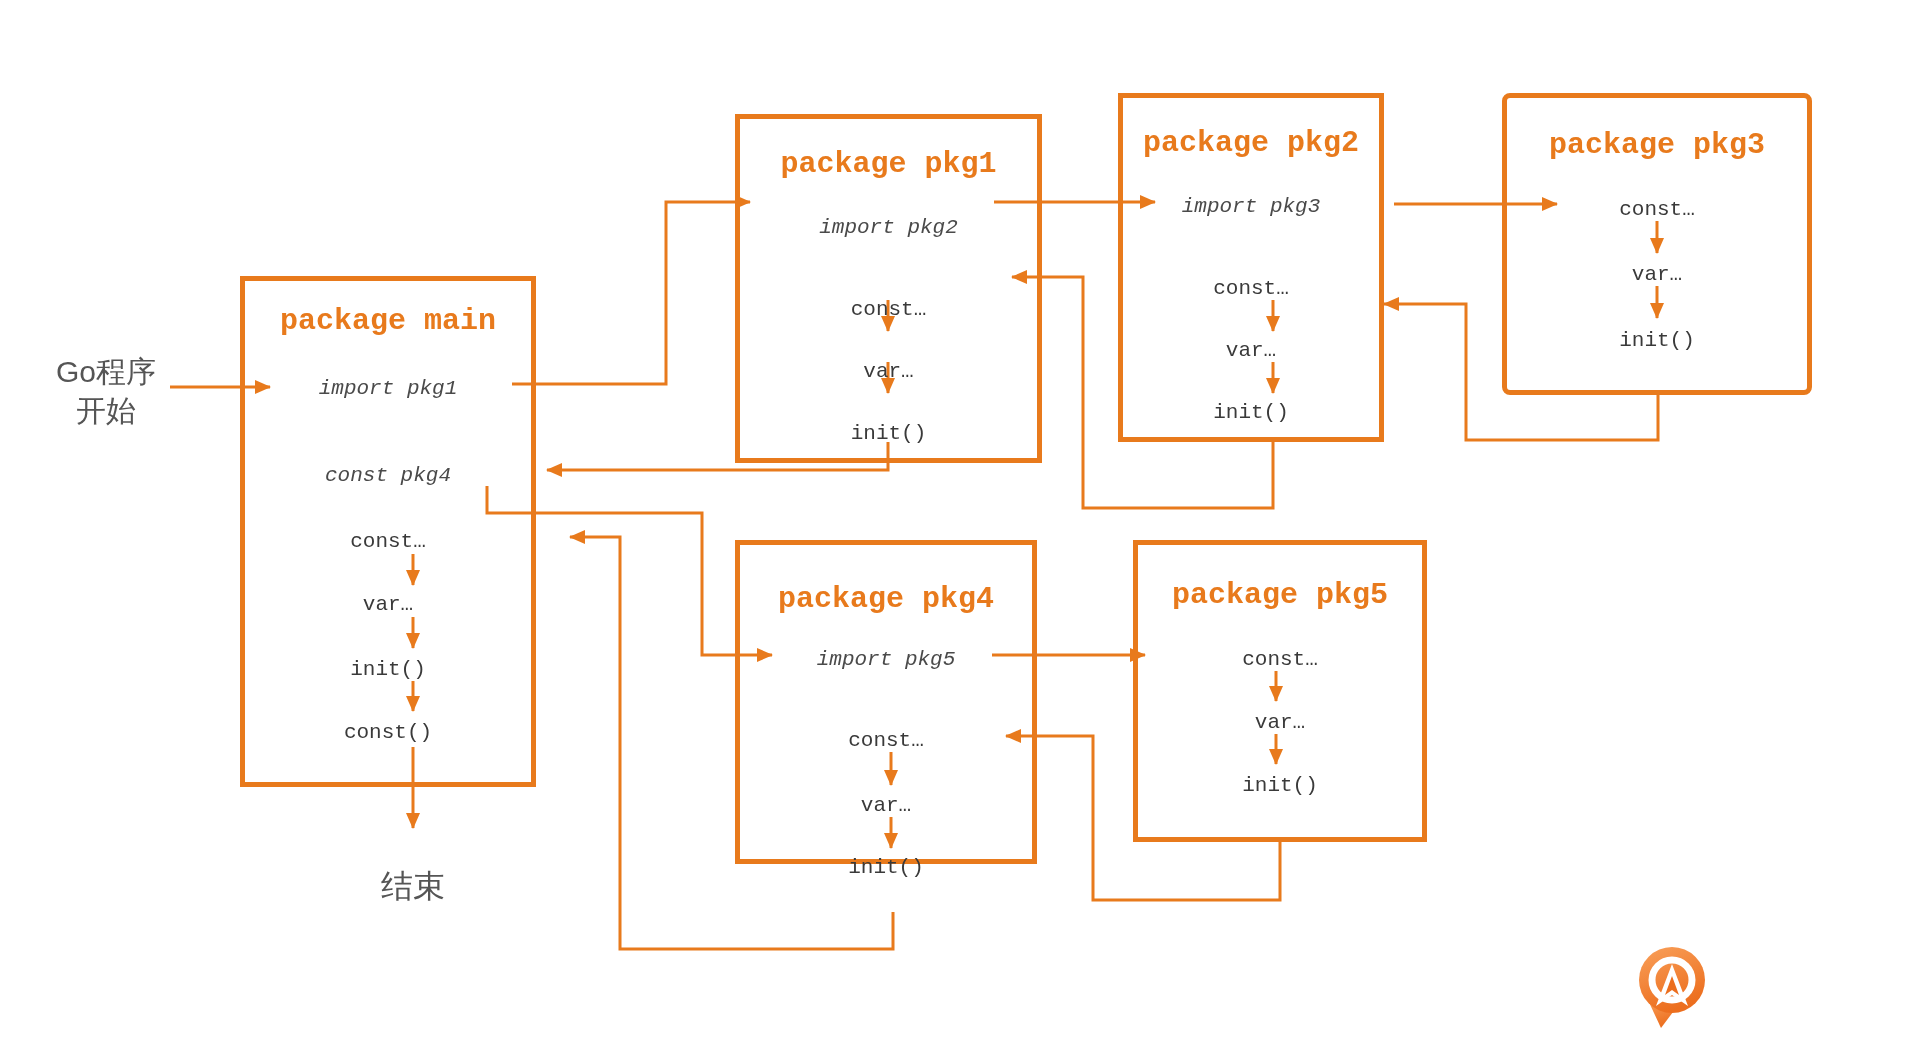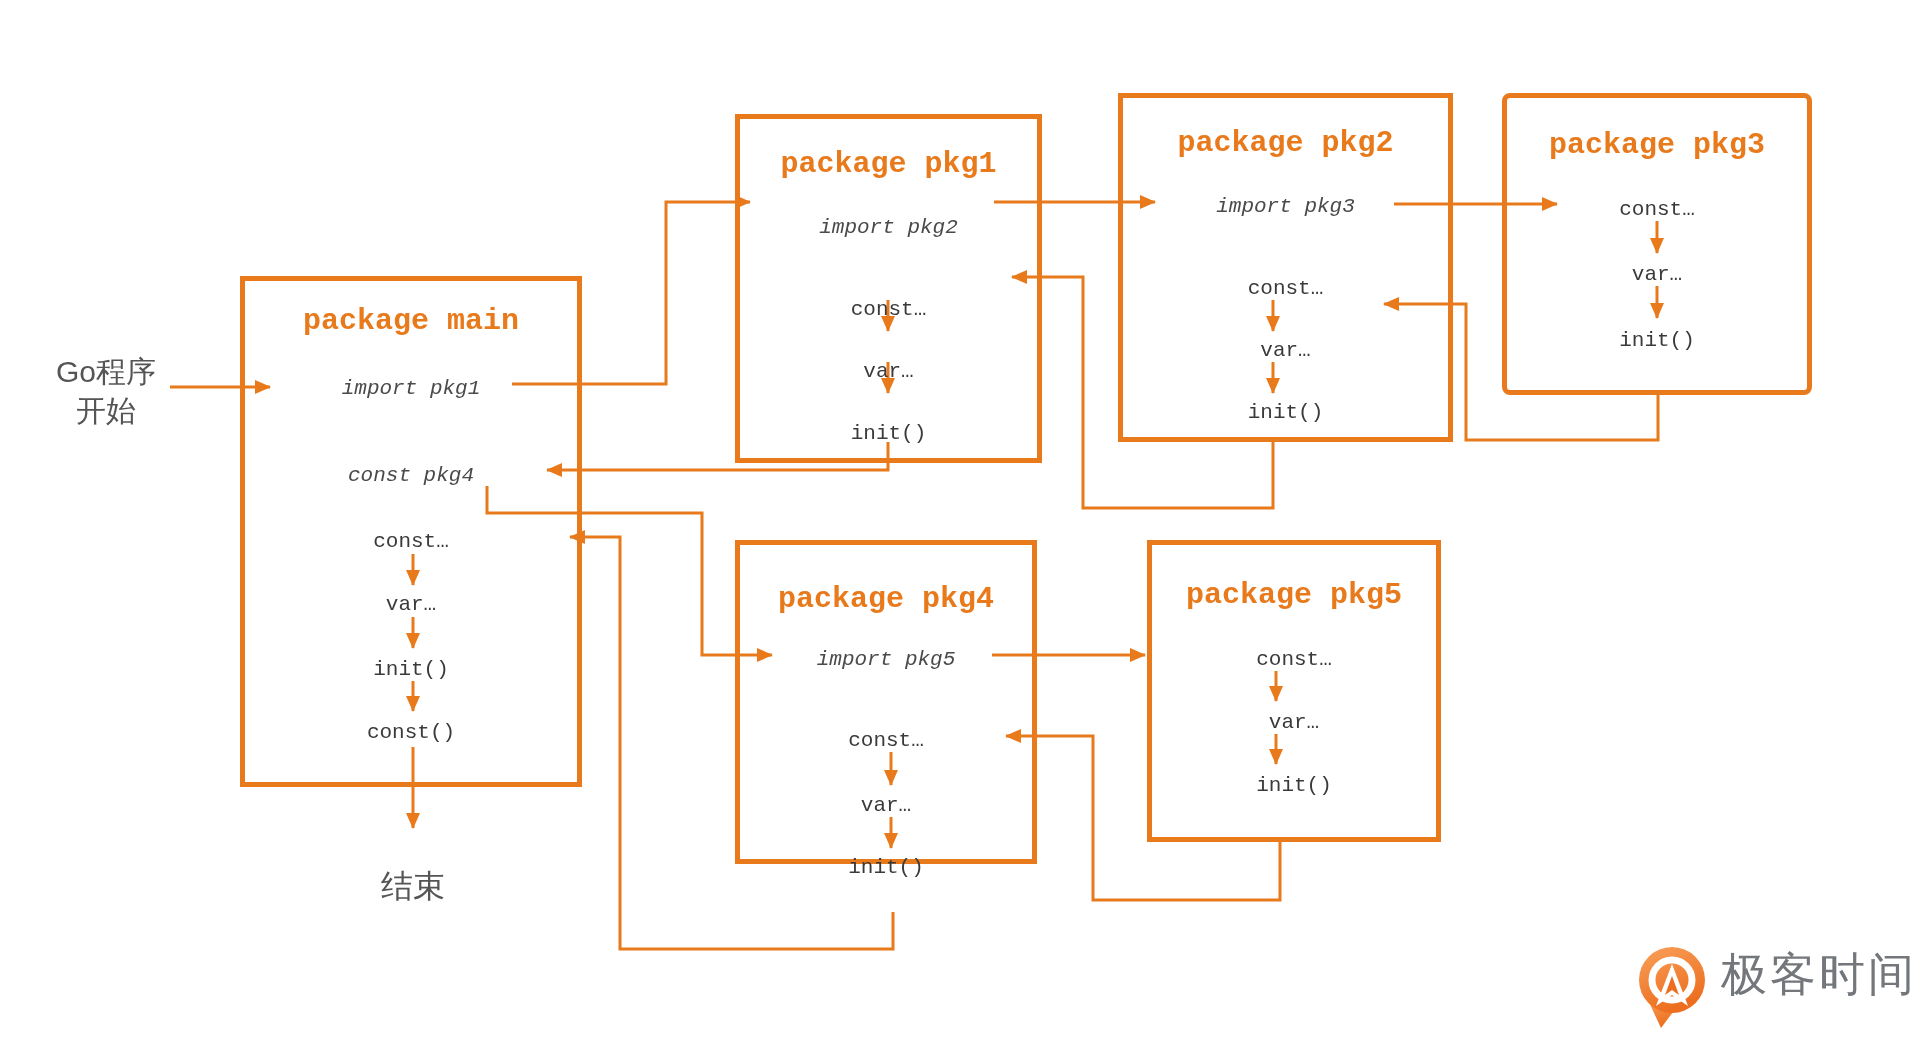--- a/index.html
+++ b/index.html
@@ -93,39 +93,39 @@
     <path class="wire" marker-end="url(#arrow)" d="M891,817 V848"></path>
     <path class="wire" marker-end="url(#arrow)" d="M1276,671 V701"></path>
     <path class="wire" marker-end="url(#arrow)" d="M1276,734 V764"></path>
   </svg>
 
   <div class="start-label">
     <div>Go程序</div>
     <div>开始</div>
   </div>
 
-  <div class="pkg-box" style="left:240px;top:276px;width:342px;height:511px;">
+  <div class="pkg-box" style="left:240px;top:276px;width:296px;height:511px;">
     <div class="pkg-title" style="top:23px">package main</div>
     <div class="pkg-item import" style="top:91px">import pkg1</div>
     <div class="pkg-item import" style="top:178px">const pkg4</div>
     <div class="pkg-item" style="top:244px">const…</div>
     <div class="pkg-item" style="top:307px">var…</div>
     <div class="pkg-item" style="top:372px">init()</div>
     <div class="pkg-item" style="top:435px">const()</div>
   </div>
 
   <div class="pkg-box" style="left:735px;top:93px;width:307px;height:349px;margin-top:21px;">
     <div class="pkg-title" style="top:28px">package pkg1</div>
     <div class="pkg-item import" style="top:92px">import pkg2</div>
     <div class="pkg-item" style="top:174px">const…</div>
     <div class="pkg-item" style="top:236px">var…</div>
     <div class="pkg-item" style="top:298px">init()</div>
   </div>
 
-  <div class="pkg-box" style="left:1118px;top:93px;width:335px;height:349px;">
+  <div class="pkg-box" style="left:1118px;top:93px;width:266px;height:349px;">
     <div class="pkg-title" style="top:28px">package pkg2</div>
     <div class="pkg-item import" style="top:92px">import pkg3</div>
     <div class="pkg-item" style="top:174px">const…</div>
     <div class="pkg-item" style="top:236px">var…</div>
     <div class="pkg-item" style="top:298px">init()</div>
   </div>
 
   <div class="pkg-box" style="left:1502px;top:93px;width:310px;height:302px;border-radius:8px;">
     <div class="pkg-title" style="top:30px">package pkg3</div>
     <div class="pkg-item" style="top:95px">const…</div>
@@ -134,21 +134,21 @@
   </div>
 
   <div class="pkg-box" style="left:735px;top:540px;width:302px;height:324px;">
     <div class="pkg-title" style="top:37px">package pkg4</div>
     <div class="pkg-item import" style="top:98px">import pkg5</div>
     <div class="pkg-item" style="top:179px">const…</div>
     <div class="pkg-item" style="top:244px">var…</div>
     <div class="pkg-item" style="top:306px">init()</div>
   </div>
 
-  <div class="pkg-box" style="left:1133px;top:540px;width:294px;height:302px;margin-left:14px;">
+  <div class="pkg-box" style="left:1133px;top:540px;width:294px;height:302px;">
     <div class="pkg-title" style="top:33px">package pkg5</div>
     <div class="pkg-item" style="top:98px">const…</div>
     <div class="pkg-item" style="top:161px">var…</div>
     <div class="pkg-item" style="top:224px">init()</div>
   </div>
 
   <div class="end-label">结束</div>
 
   <div class="logo">
     <svg class="logo-icon" width="78" height="88" viewBox="0 0 78 88">
@@ -157,16 +157,15 @@
           <stop offset="0" stop-color="#F9A05A"></stop>
           <stop offset="1" stop-color="#EC6E1E"></stop>
         </linearGradient>
       </defs>
       <polygon points="14,56 28,86 46,62" fill="url(#pinGrad)"></polygon>
       <circle cx="39" cy="38" r="33" fill="url(#pinGrad)"></circle>
       <circle cx="39" cy="38" r="20" fill="none" stroke="#FFFFFF" stroke-width="7"></circle>
       <path d="M39,22 L55,64 L39,53 L23,64 Z" fill="#FFFFFF"></path>
       <path d="M39,34 L46,53 L39,48 L32,53 Z" fill="#EC6E1E"></path>
     </svg>
-    <div class="logo-text">极客时间</div>
   </div>
 
 </div>
 
 </body></html>

